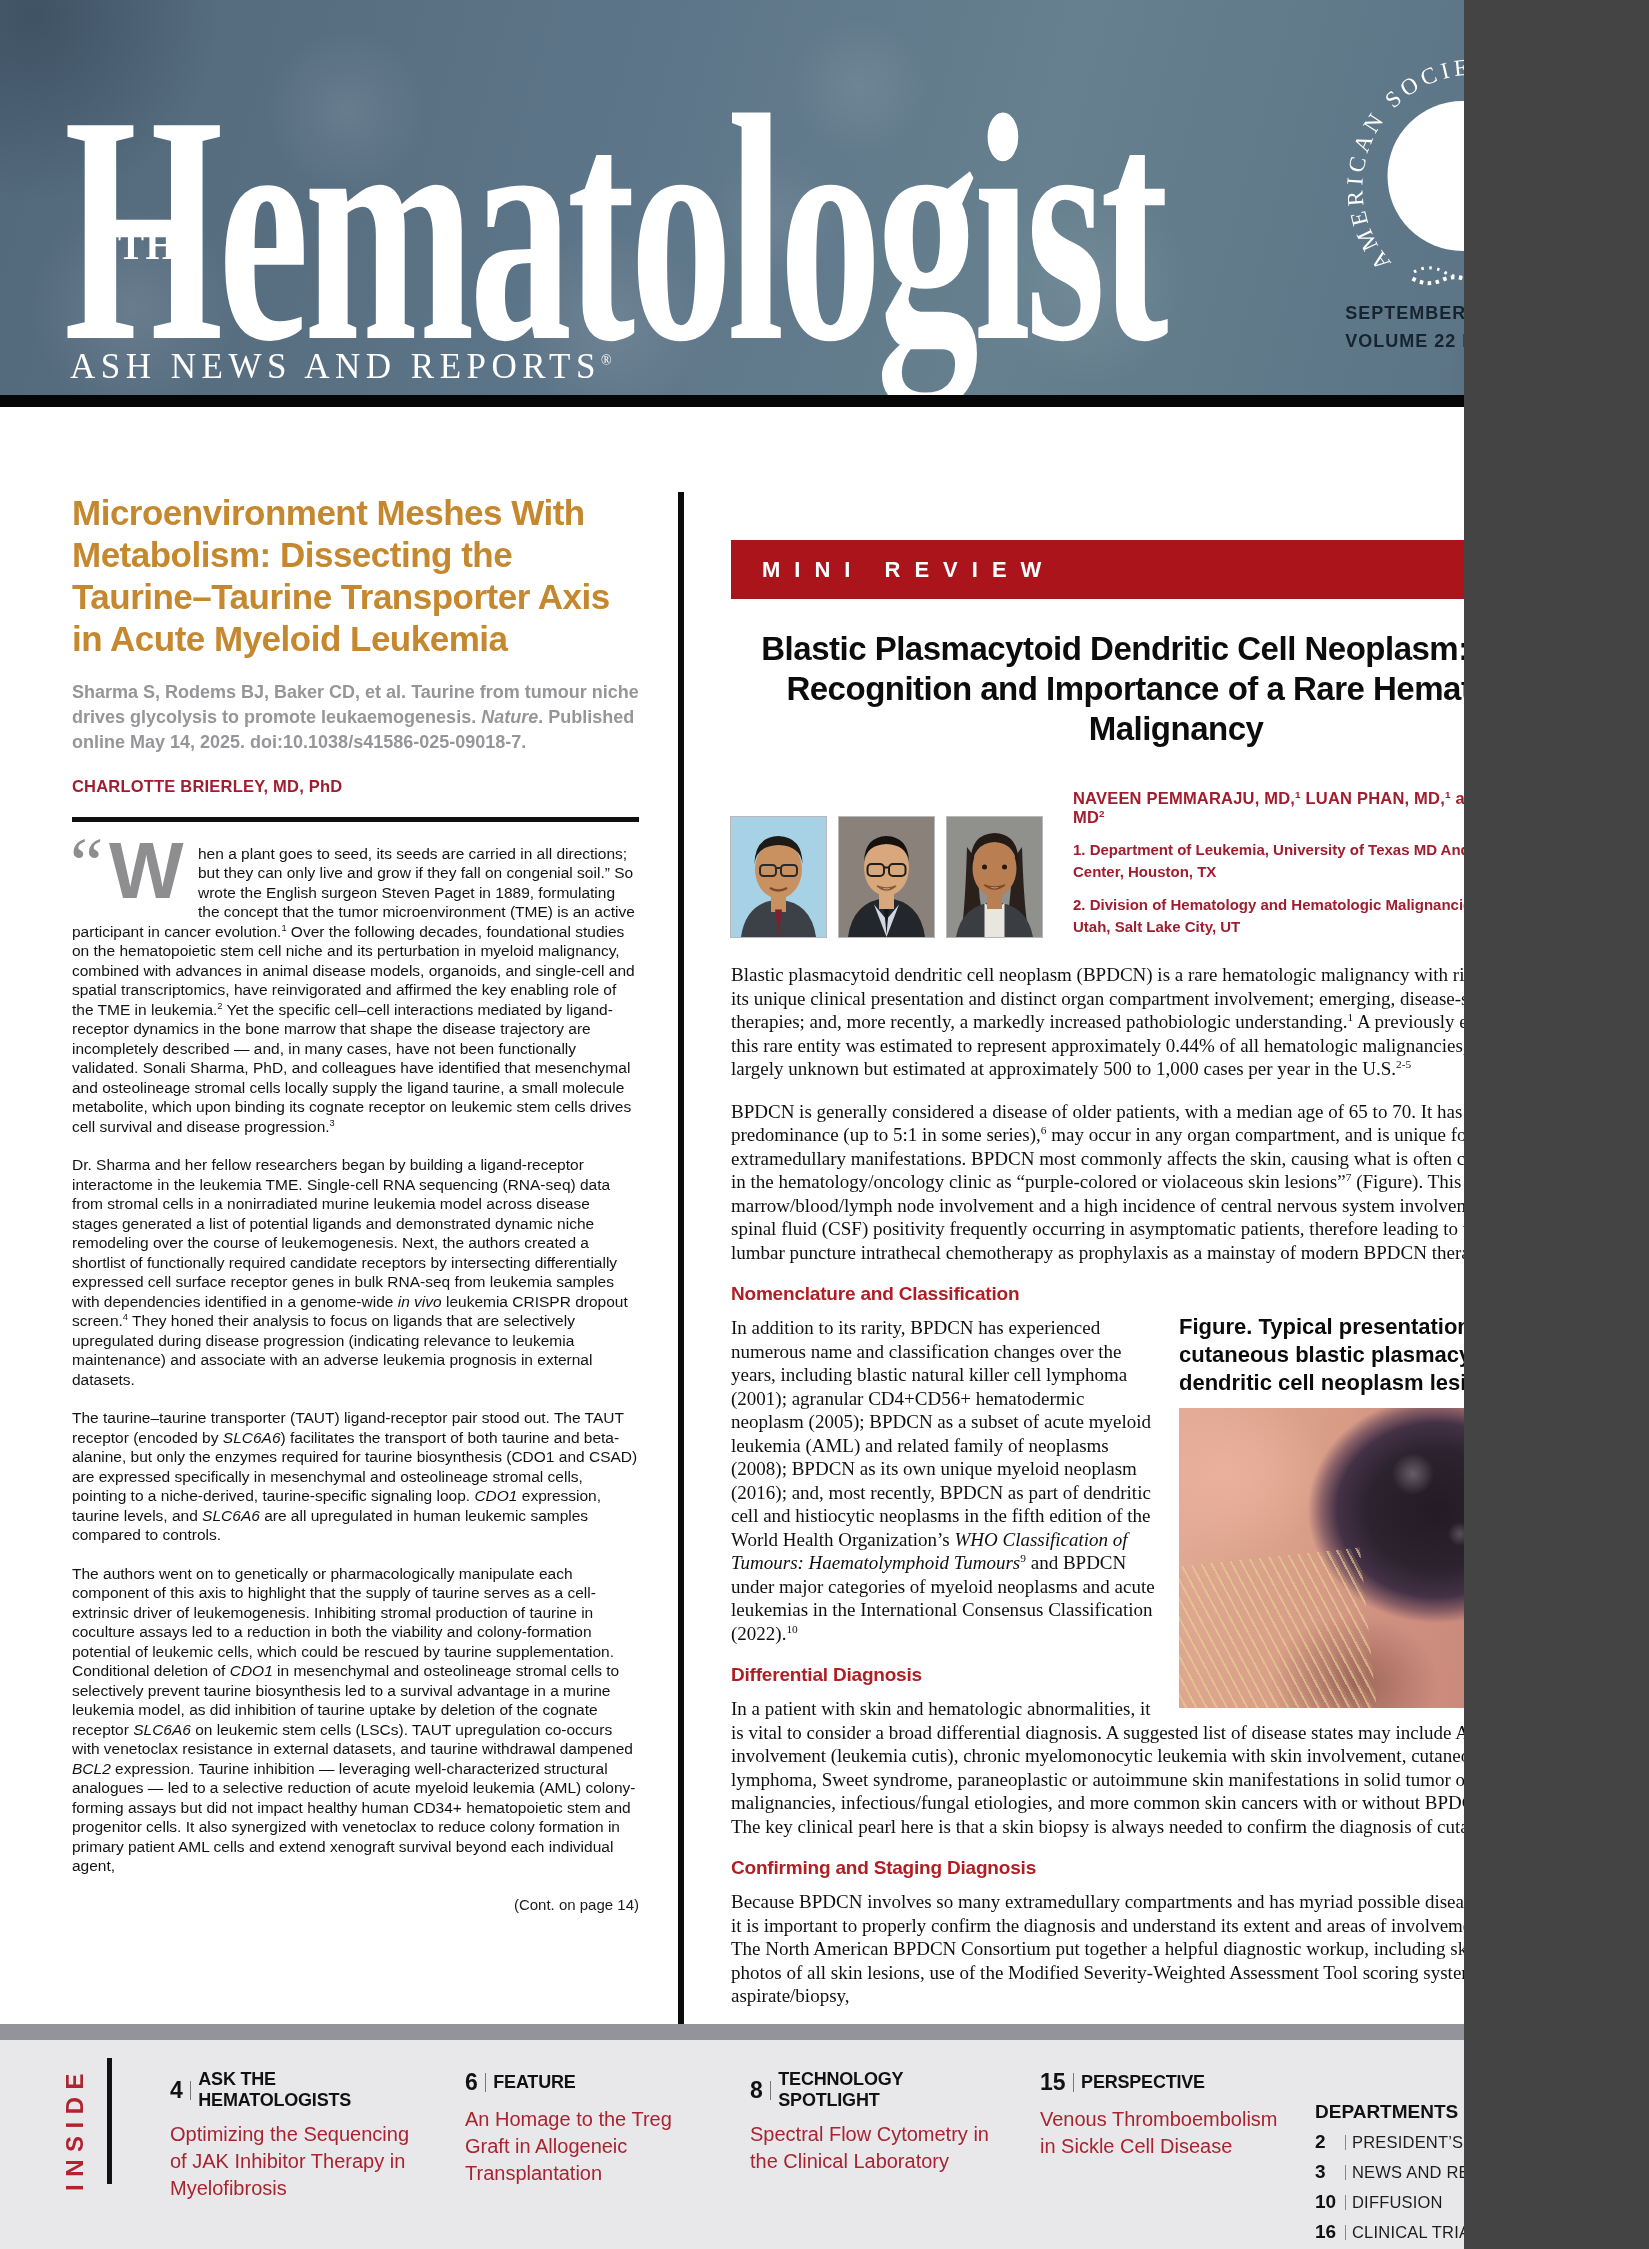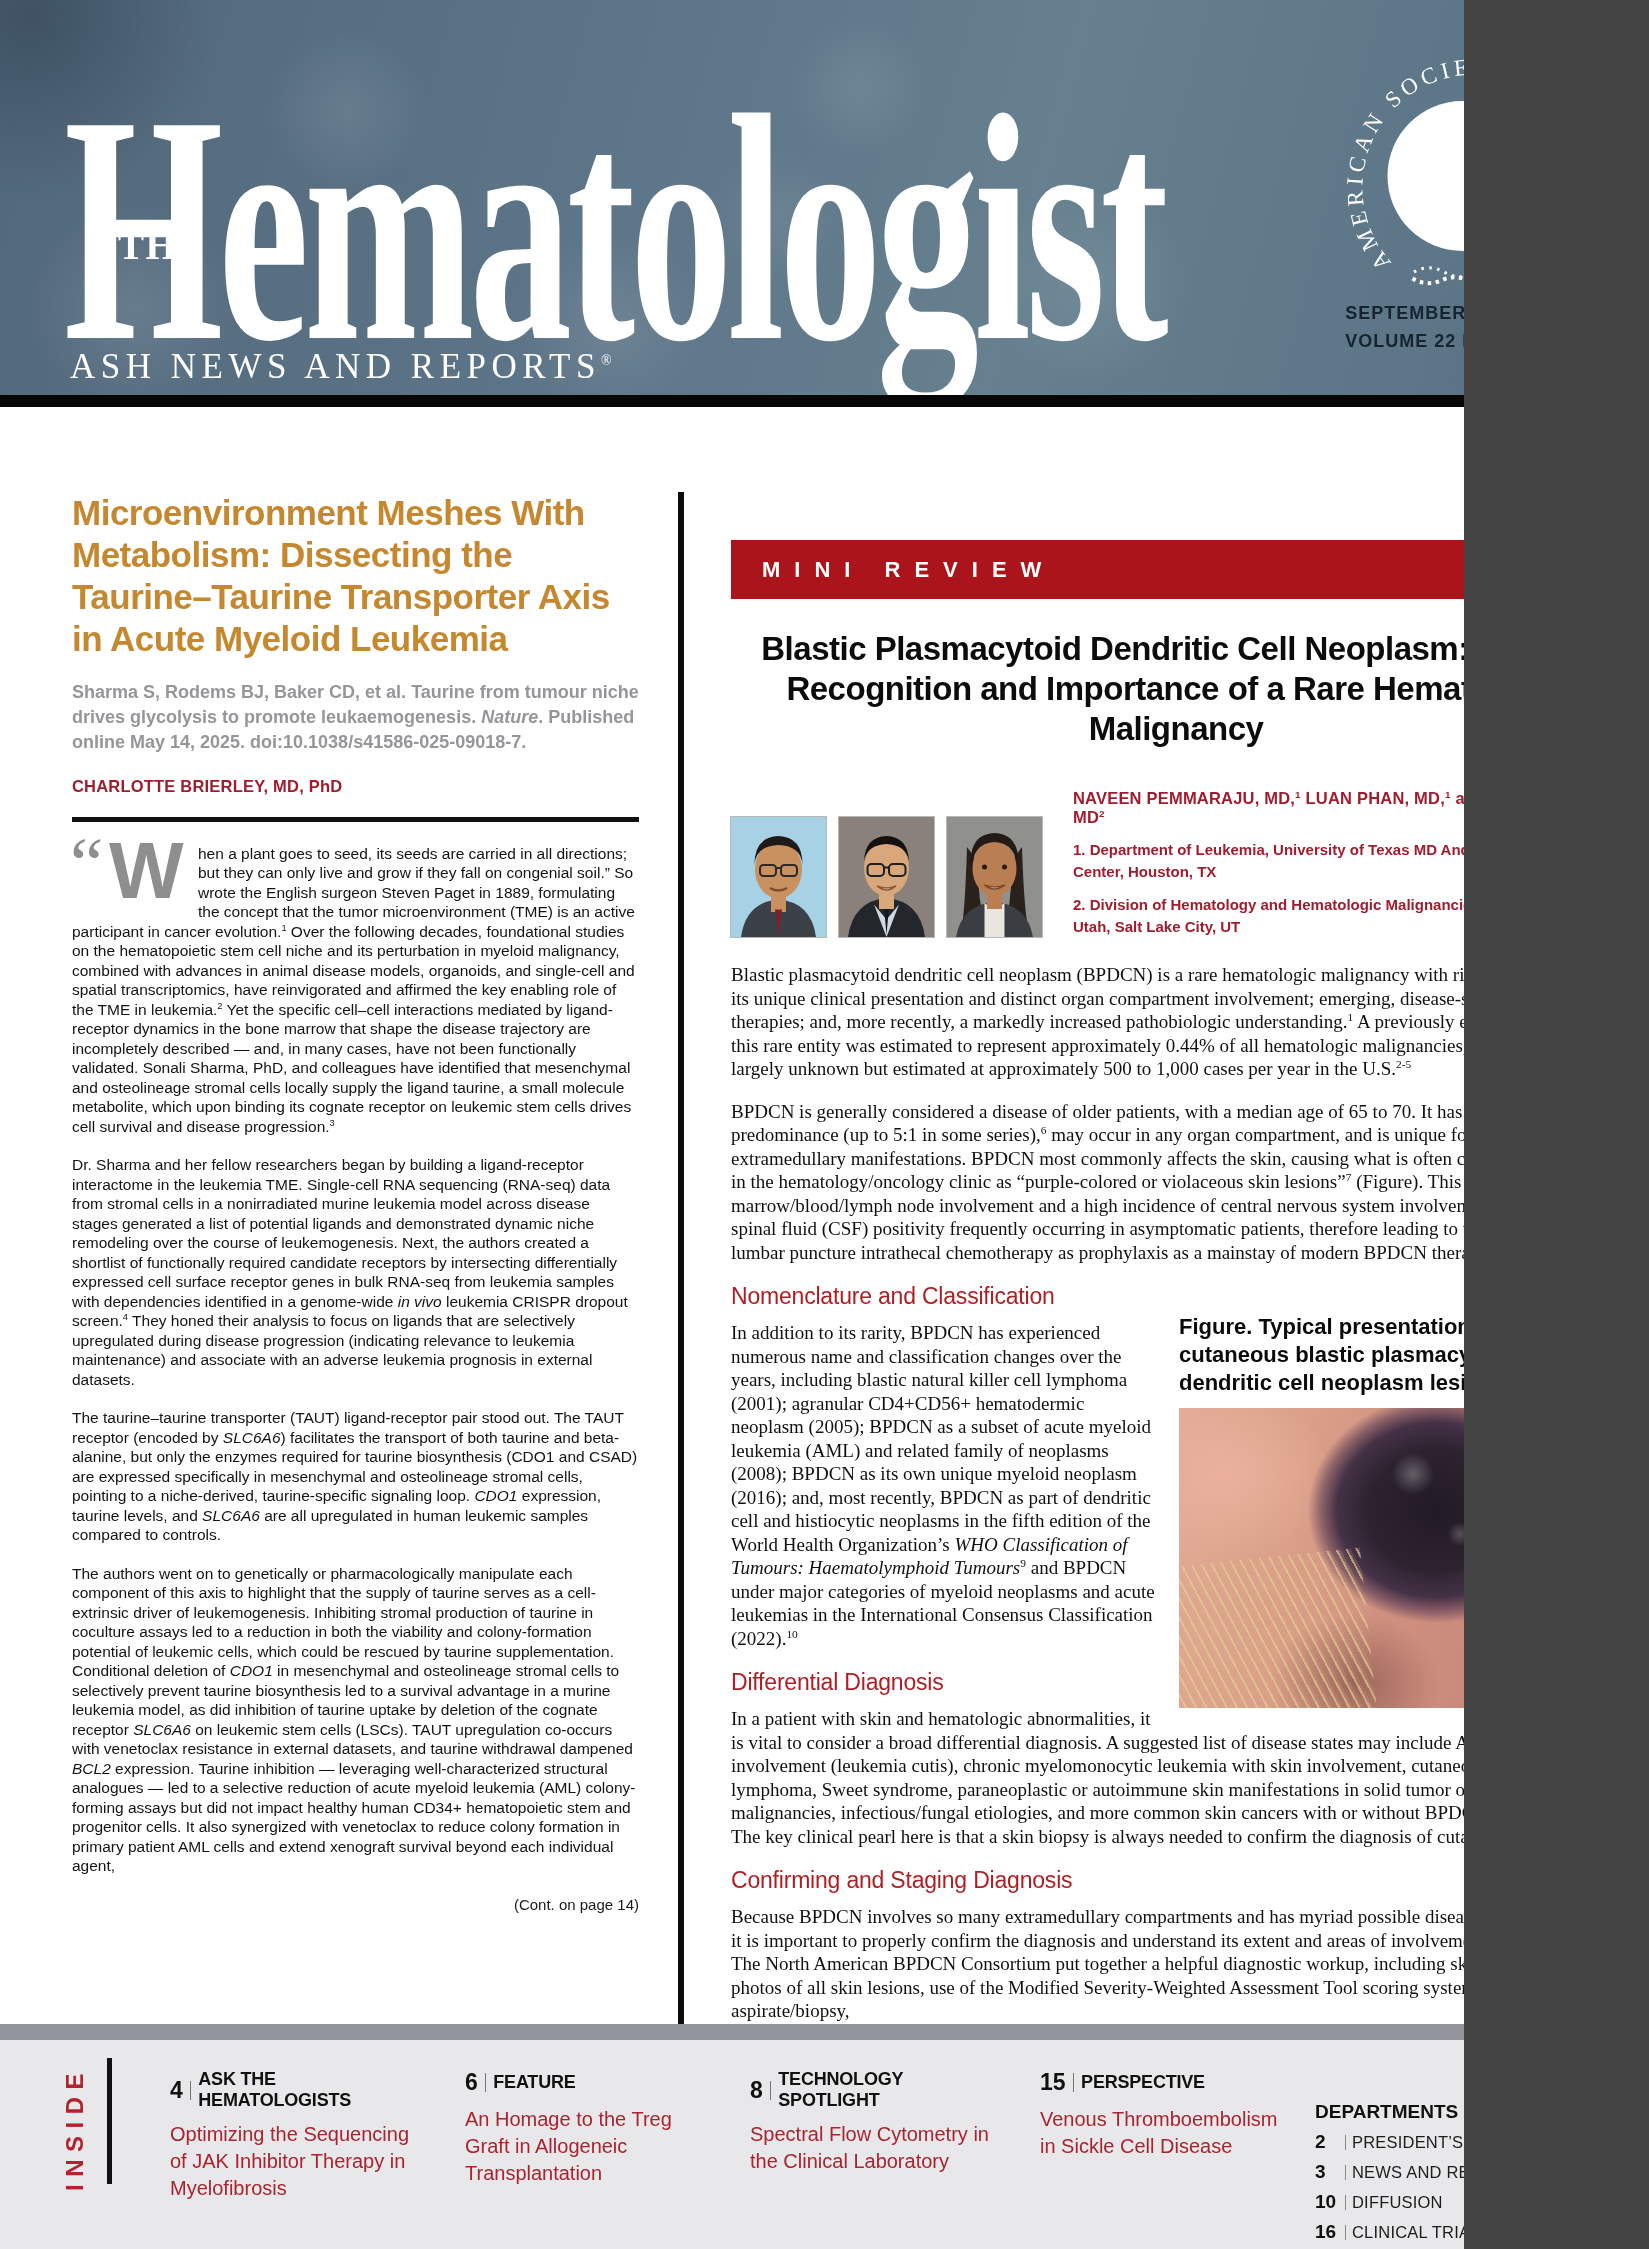--- a/index.html
+++ b/index.html
@@ -55,21 +55,21 @@
   .banner{height:59px;background:#AB141A;display:flex;align-items:center;padding-left:31px;box-sizing:border-box;margin-top:48px;}
   .banner span{color:#fff;font-size:22px;font-weight:bold;letter-spacing:14px;}
   .rc-title{margin-top:30px;font-size:33px;font-weight:bold;line-height:40px;color:#0c0c0c;letter-spacing:-0.5px;text-align:center;}
   .authors-row{margin-top:20px;display:flex;align-items:flex-end;}
   .photo{width:95px;height:120px;margin-right:13px;flex:0 0 auto;outline:0.5px solid #b8b8b8;}
   .author-info{margin-left:18px;padding-top:20px;}
   .author-byline{font-weight:bold;color:#A01D2E;font-size:16.5px;letter-spacing:0.2px;}
   .author-affil{margin-top:12px;font-weight:bold;color:#A01D2E;font-size:15px;line-height:21.5px;width:540px;}
   .rc-par{font-family:"Liberation Serif",serif;font-size:19px;line-height:23.5px;color:#101010;margin-top:18px;}
   .rc-par.first{margin-top:26px;}
-  .rc-h{margin:12px 0 11px 0;font-size:23px;font-weight:normal;color:#B01E23;letter-spacing:-0.2px;}
+  .rc-h{margin:12px 0 11px 0;font-size:19px;font-weight:bold;color:#B01E23;letter-spacing:-0.2px;}
   .figure{float:right;width:442px;margin-left:21px;}
   .fig-caption{margin-top:30px;font-weight:bold;font-size:22px;line-height:28px;color:#0b0b0b;width:400px;}
   .fig-media{margin-top:11px;display:flex;}
   .fig-img{position:relative;width:390px;height:300px;overflow:hidden;
     background:
       radial-gradient(circle 35px at 60% 22%, rgba(255,255,255,.28), transparent 60%),
       radial-gradient(circle 20px at 72% 42%, rgba(255,255,255,.22), transparent 60%),
       radial-gradient(ellipse 165px 145px at 66% 34%, #221a24 0%, #2d2330 42%, #443146 60%, rgba(92,62,86,.6) 70%, transparent 78%),
       radial-gradient(ellipse 115px 150px at 94% 62%, rgba(96,58,84,.85), rgba(122,82,102,.4) 58%, transparent 75%),
       radial-gradient(ellipse 150px 120px at 12% 22%, rgba(236,178,158,.9), transparent 70%),

